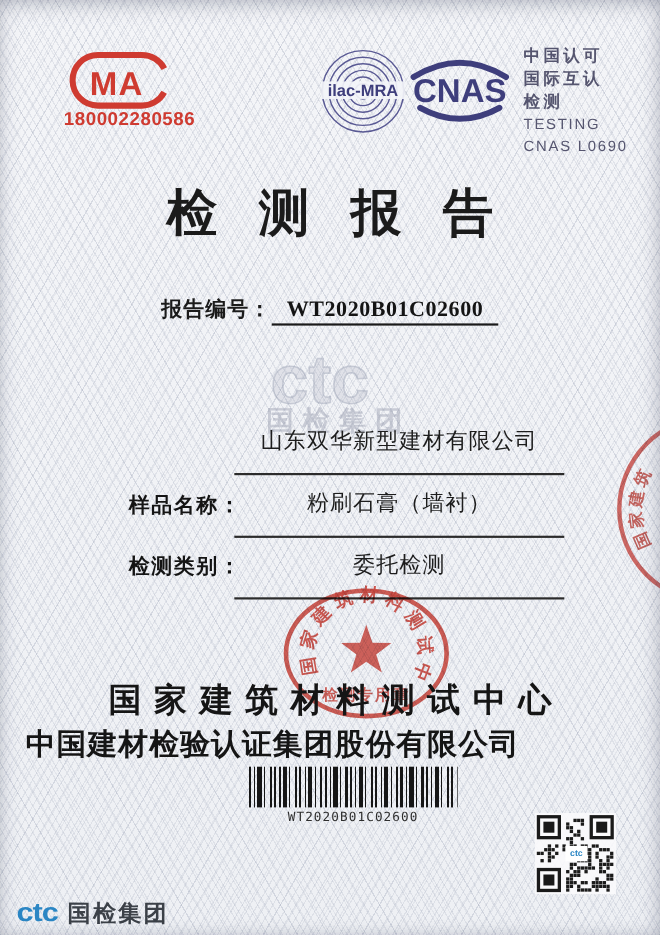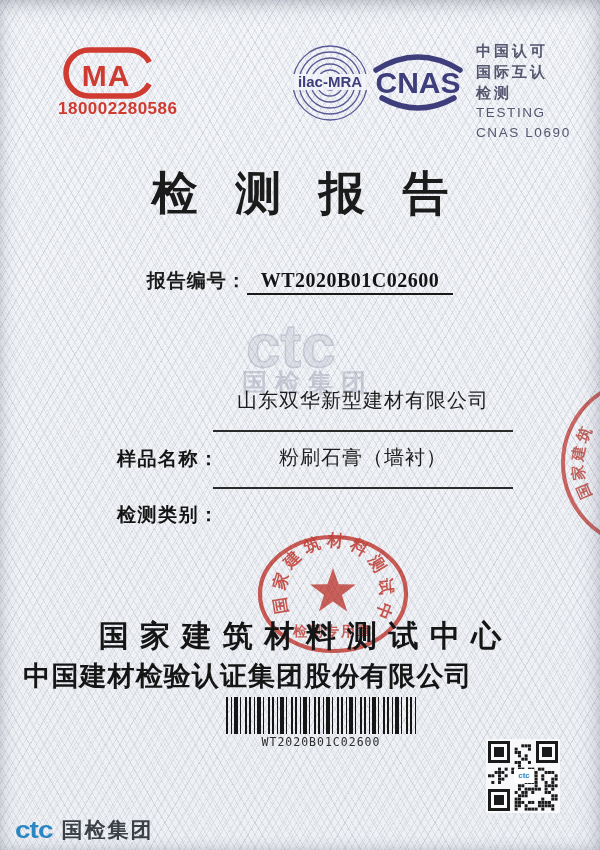--- a/index.html
+++ b/index.html
@@ -120,20 +120,21 @@
 
   <div class="abs wm-ctc">ctc</div>
   <div class="abs wm-name">国检集团</div>
 
   <div class="abs field-value" style="top:387px">山东双华新型建材有限公司</div>
 
   <div class="abs field-label" style="top:446px">样品名称：</div>
   <div class="abs field-value" style="top:444px">粉刷石膏（墙衬）</div>
 
   <div class="abs field-label" style="top:502px">检测类别：</div>
+  <div class="abs field-value" style="top:500px">委托检测</div>
 
   <svg class="abs seal-main" width="156" height="134" viewBox="0 0 156 134">
     <defs>
       <path id="sealArc" d="M 34.5 82.3 A 48 48 0 1 1 121.5 82.3" fill="none"></path>
     </defs>
     <ellipse cx="78" cy="62" rx="73" ry="57" fill="none" stroke="#cf3b31" stroke-width="4.2" opacity=".88"></ellipse>
     <polygon points="78,36 72.4,52.3 55.2,52.6 69,62.9 63.9,79.4 78,69.5 92.1,79.4 87,62.9 100.8,52.6 83.6,52.3" fill="#cf3b31" opacity=".85"></polygon>
     <text font-size="16.5" font-weight="bold" fill="#cf3b31" letter-spacing="5.5" opacity=".9">
       <textPath href="#sealArc" startOffset="2">国家建筑材料测试中心</textPath>
     </text>

